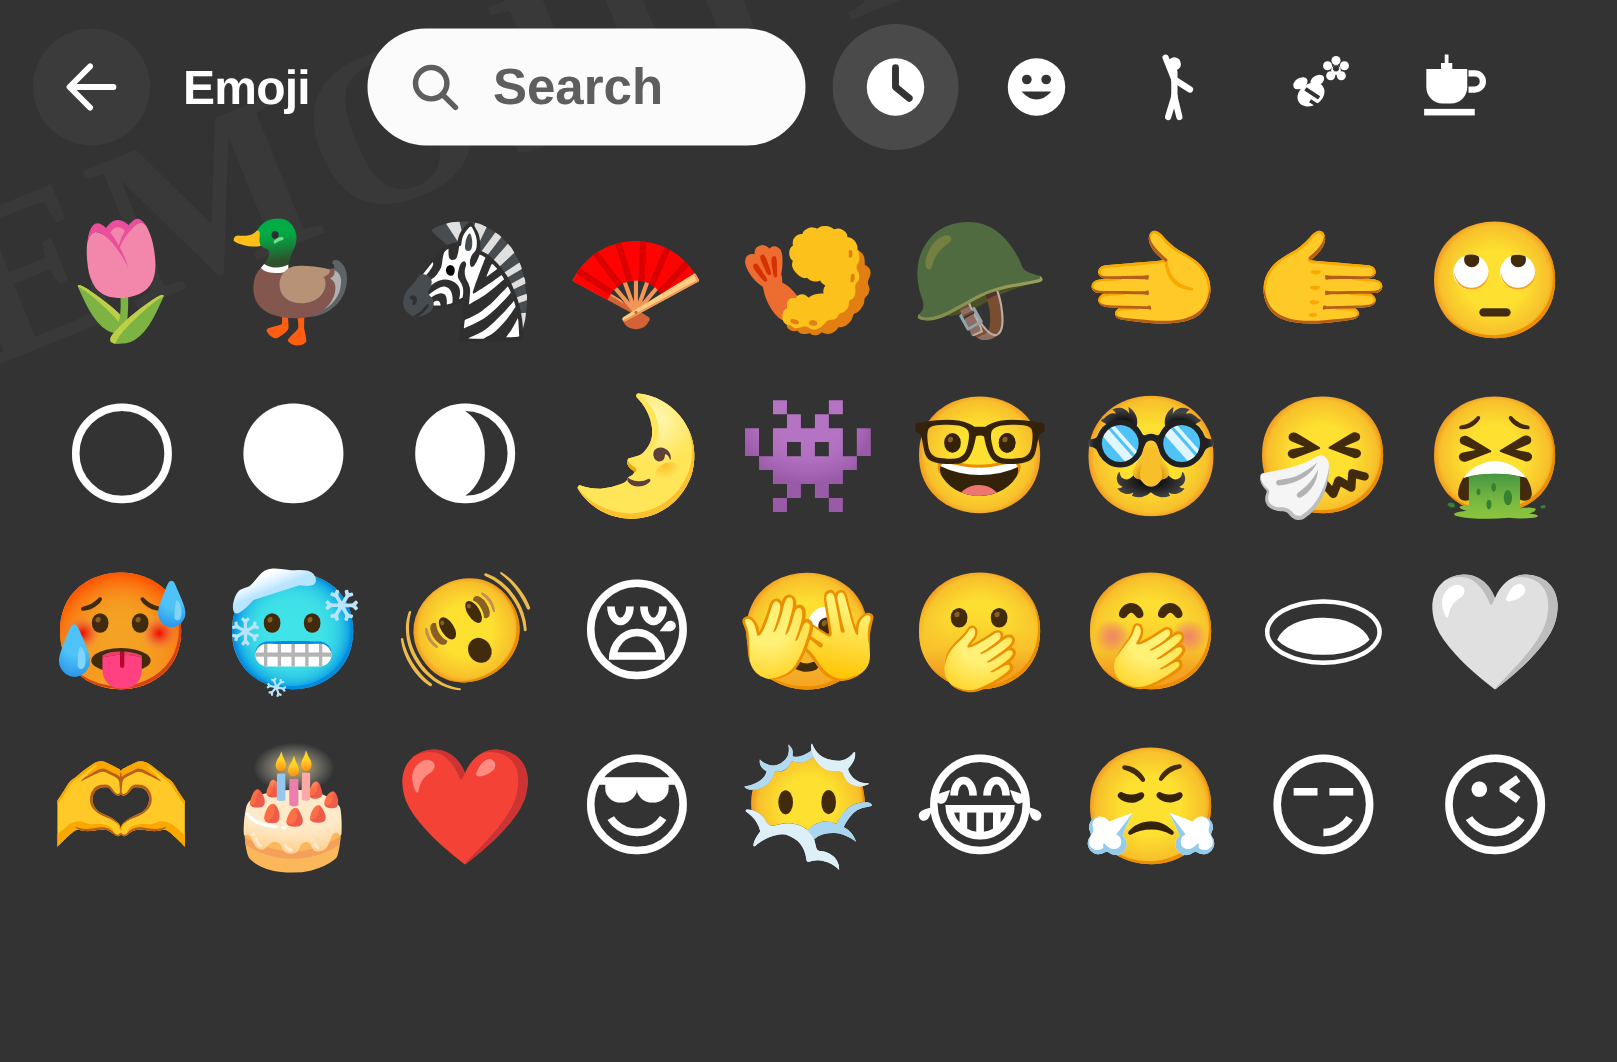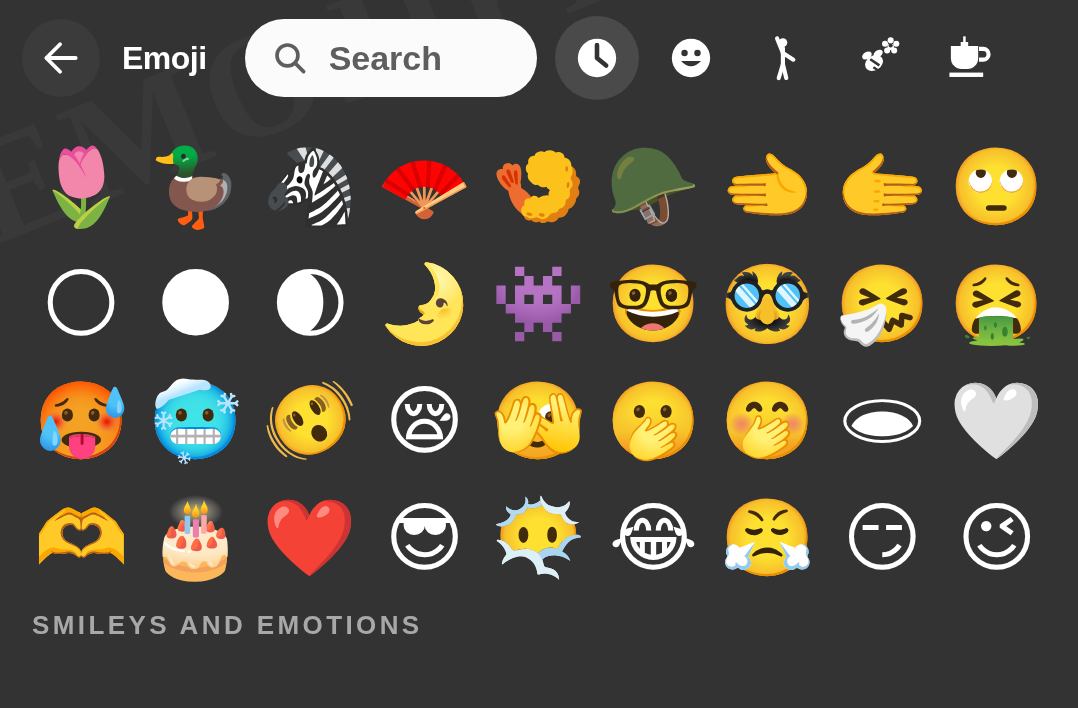--- a/index.html
+++ b/index.html
@@ -374,15 +374,14 @@
         <span class="emoji-glyph">😤</span>
       </div>
       <div class="emoji-cell">
         <span class="emoji-glyph">😏</span>
       </div>
       <div class="emoji-cell">
         <span class="emoji-glyph">😉</span>
       </div>
     </div>
 
-  <div class="section-title" id="section-smileys-title">SMILEYS AND EMOTIONS</div>
 
 </div>
 
 </body></html>

